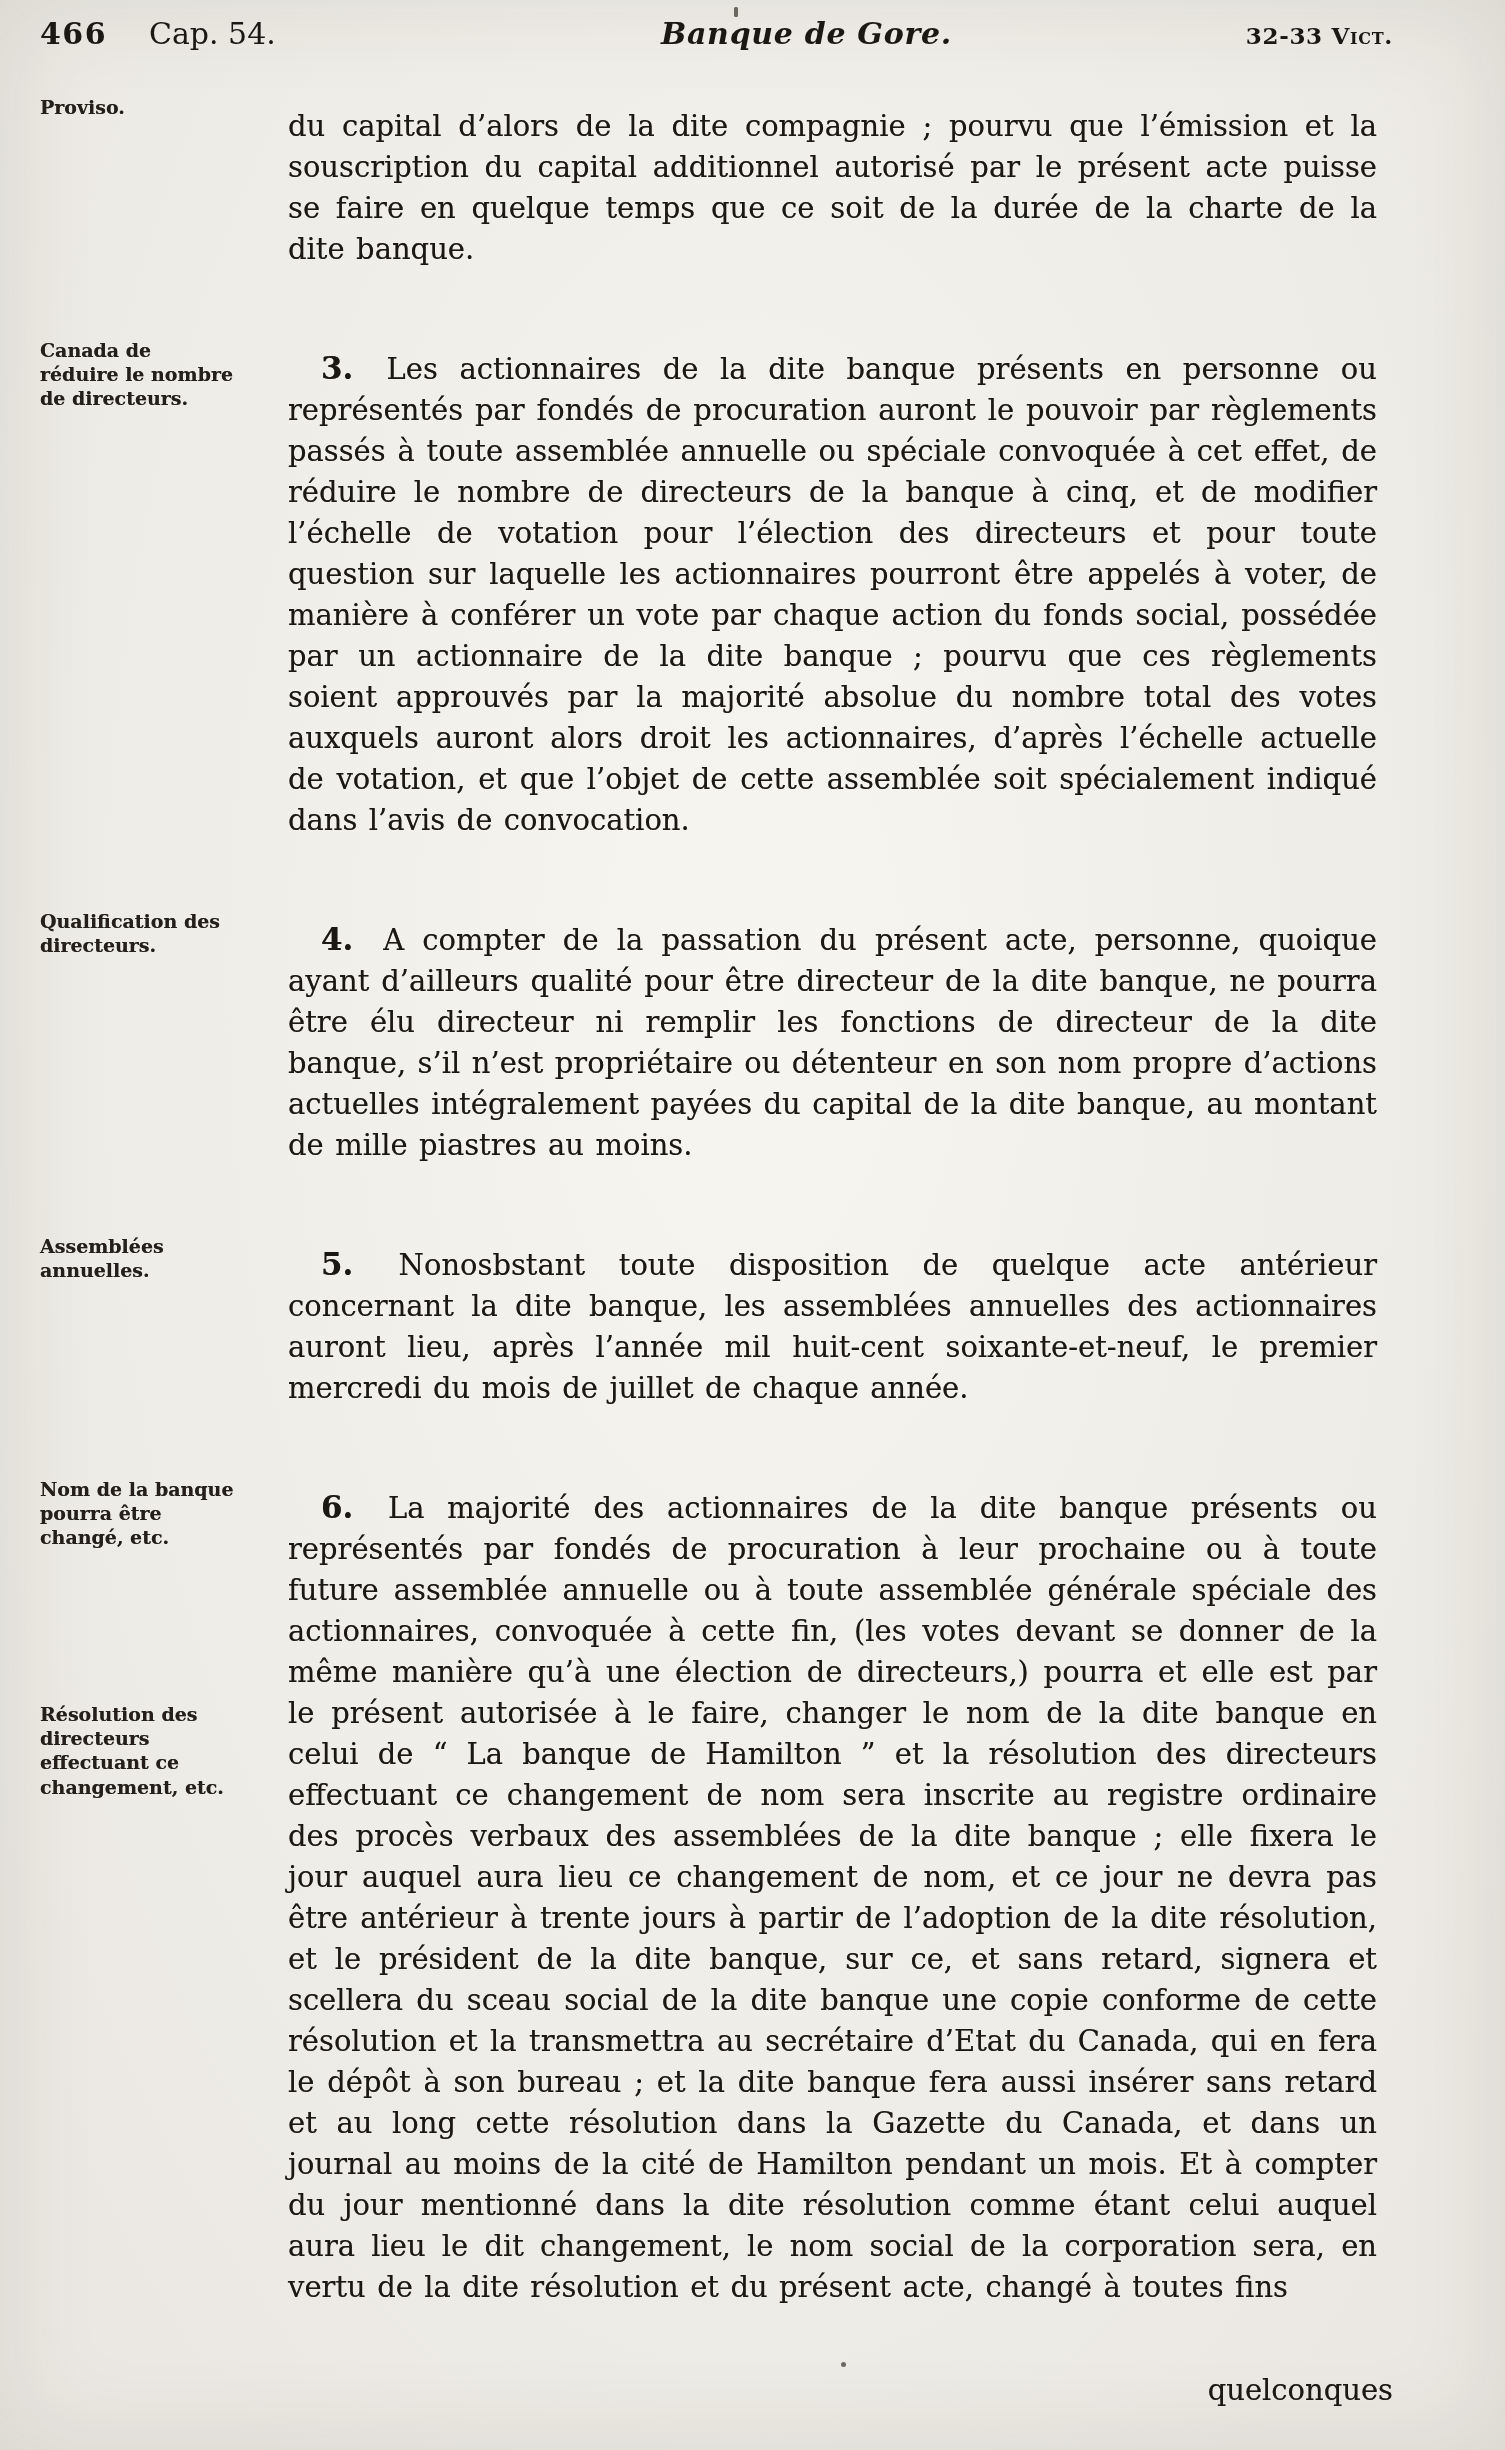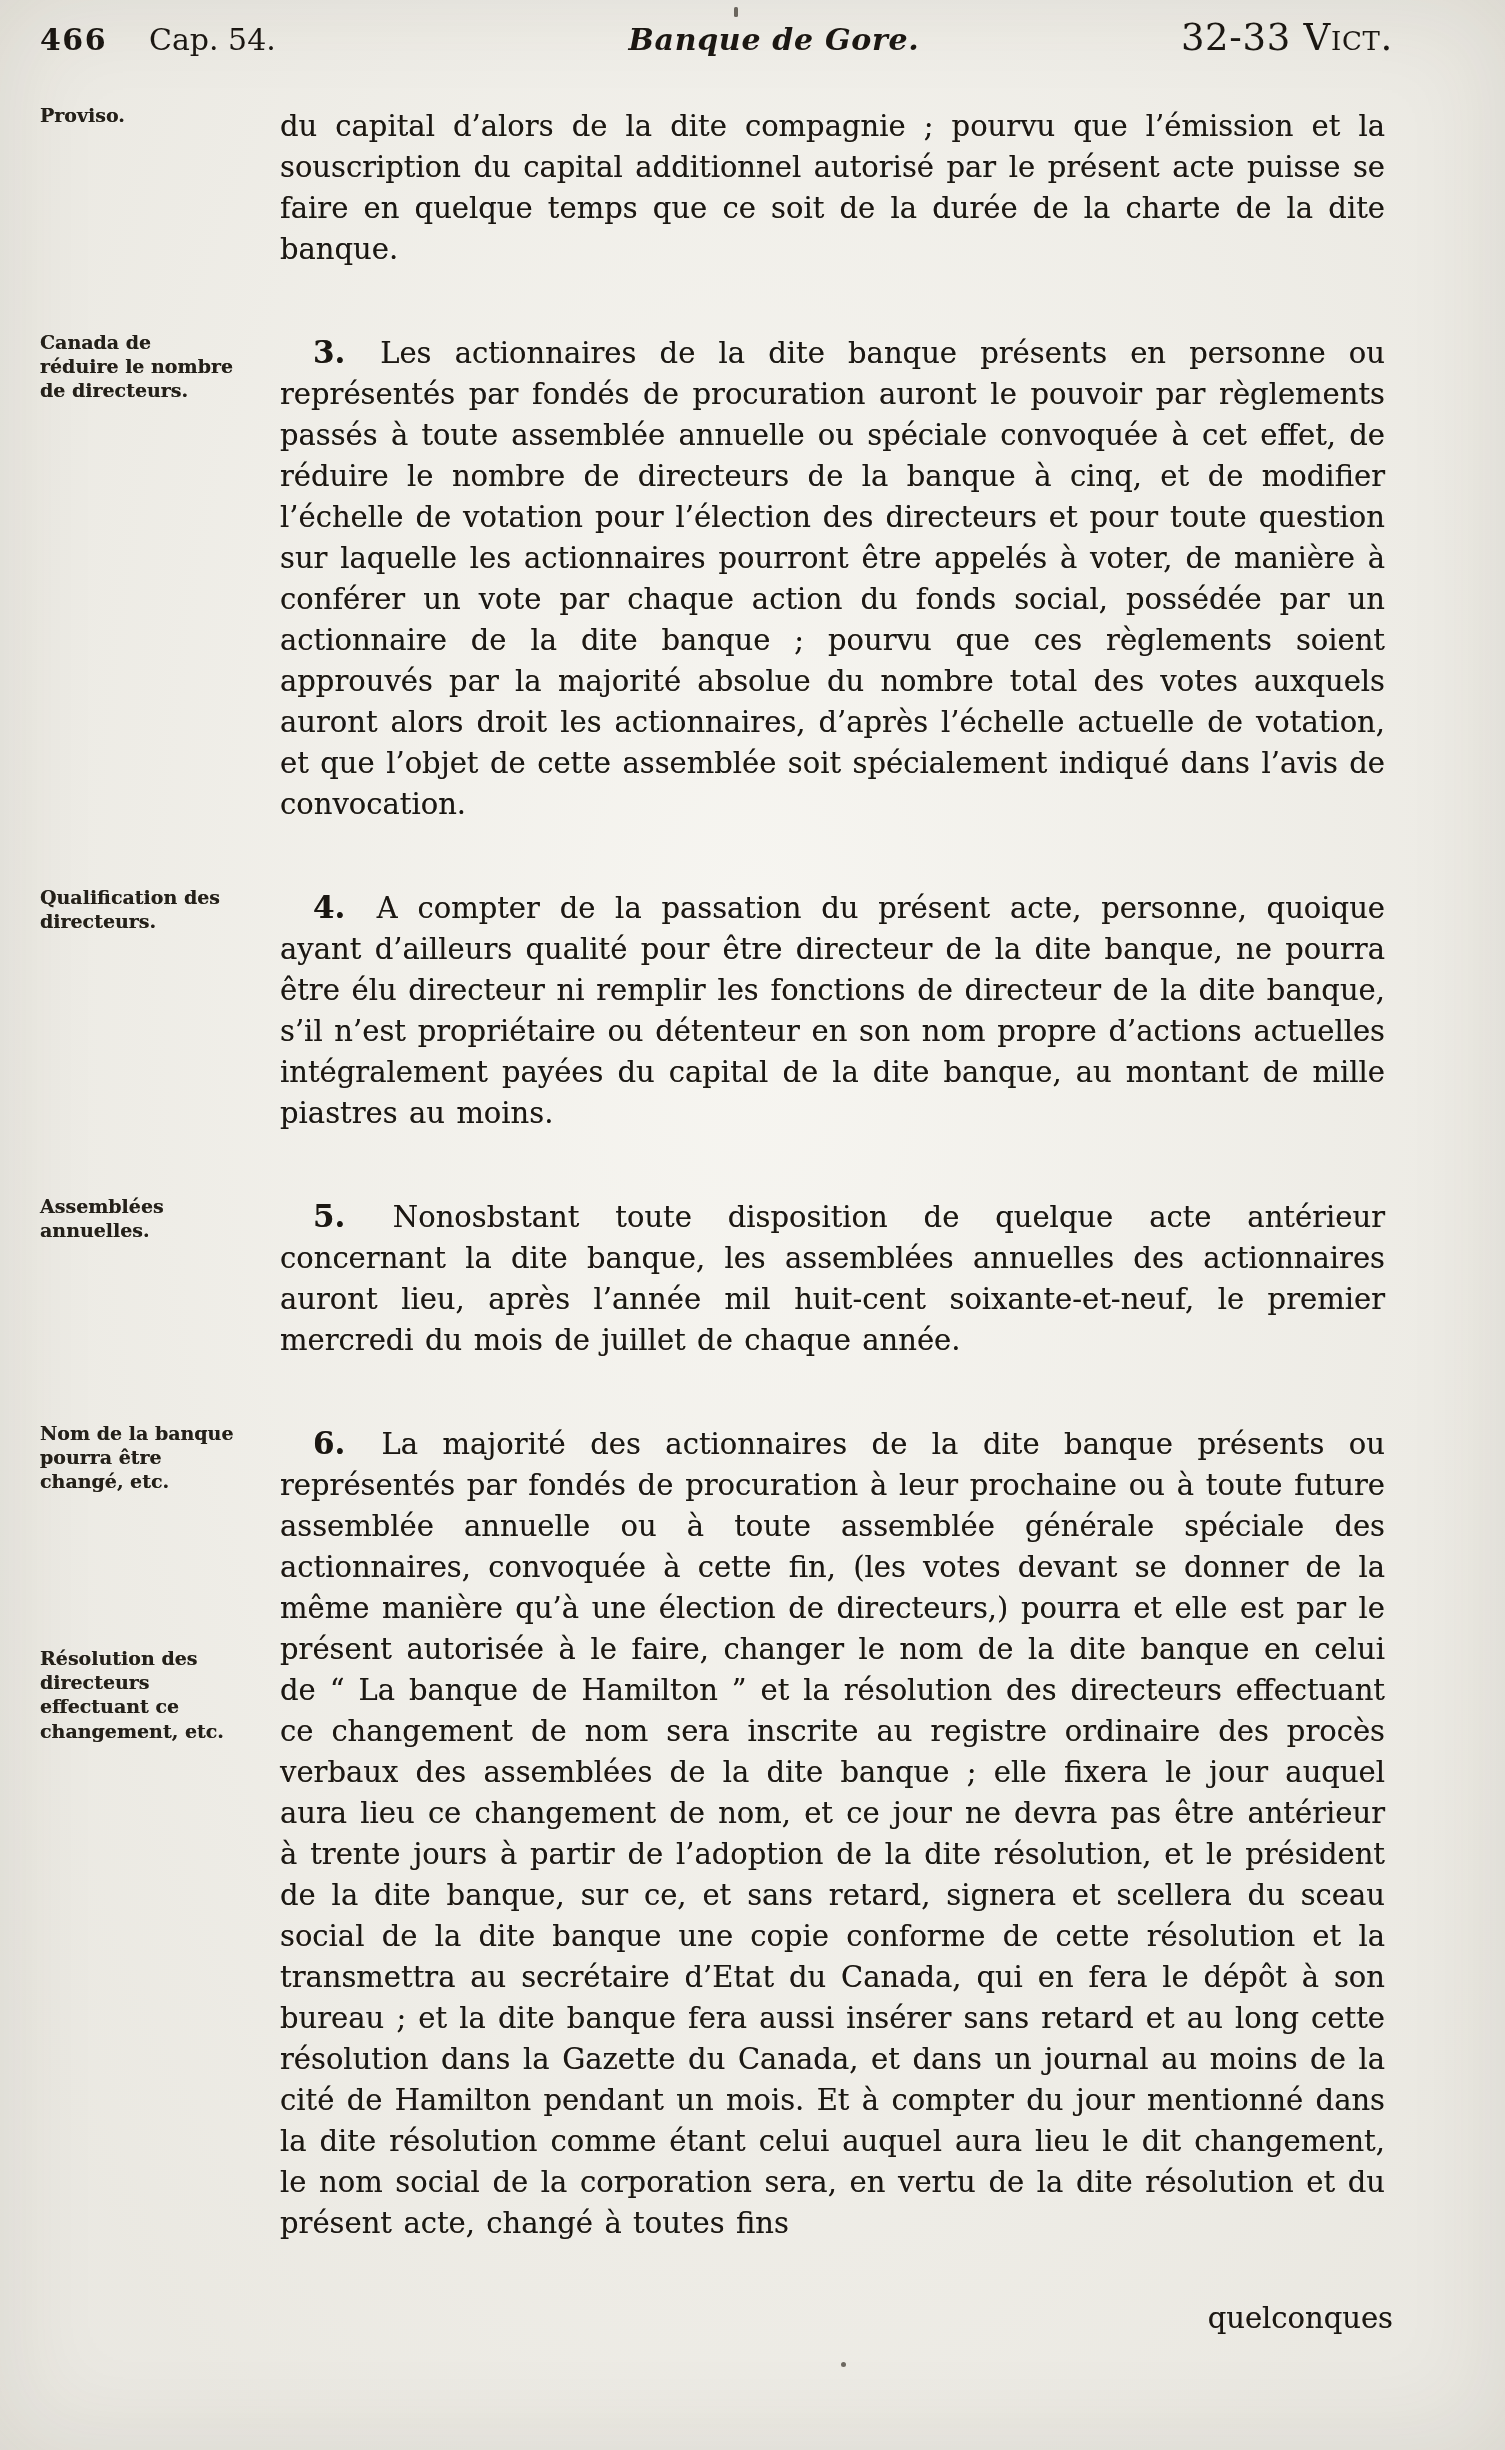--- a/index.html
+++ b/index.html
@@ -39,23 +39,23 @@
     width: 218px;
   }
   .running-title {
     flex: 1;
     text-align: center;
     font-style: italic;
     letter-spacing: 0.7px;
     font-weight: bold;
   }
   .statute {
-    font-weight: normal;
+    font-weight: bold;
     font-variant: small-caps;
-    font-size: 37px;
+    font-size: 23px;
     letter-spacing: 0.7px;
   }
 
   
   .row {
     display: flex;
     margin-bottom: 46px;
   }
   .margin-cell {
     flex: 0 0 232px;
@@ -71,21 +71,21 @@
     font-size: 19px;
     line-height: 1.28;
     font-weight: bold;
     color: #242019;
     text-shadow: 0 0 0.4px rgba(30,25,15,0.55);
   }
   .note-offset {
     margin-top: 152px;
   }
   .para {
-    margin: 8px;
+    margin: 16px;
     font-size: 29px;
     line-height: 41px;
     text-align: justify;
     text-indent: 33px;
     text-shadow: 0 0 0.5px rgba(30,25,15,0.5);
     word-spacing: 2.2px;
   }
   .para.no-indent {
     text-indent: 0;
   }

